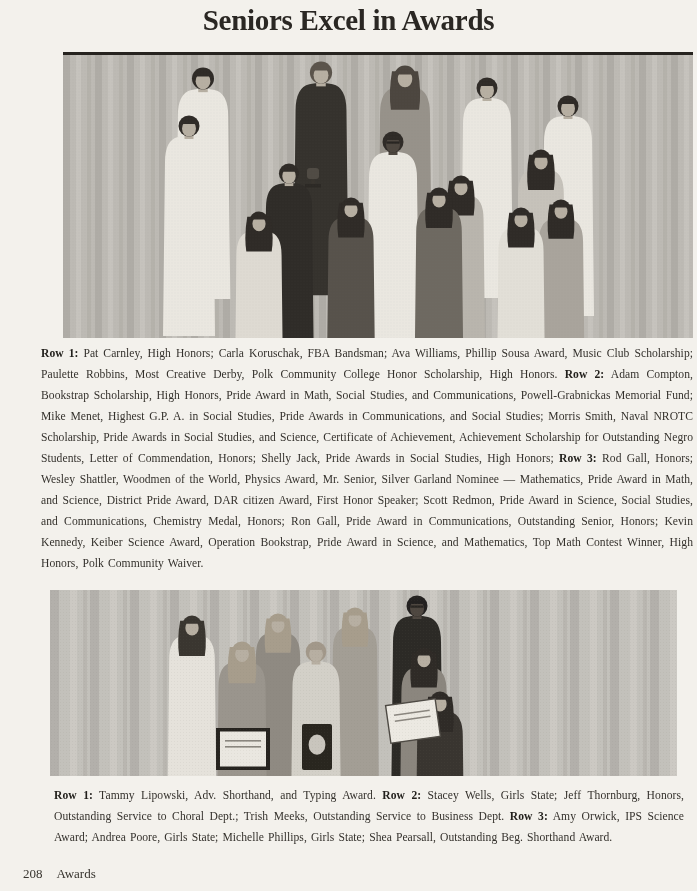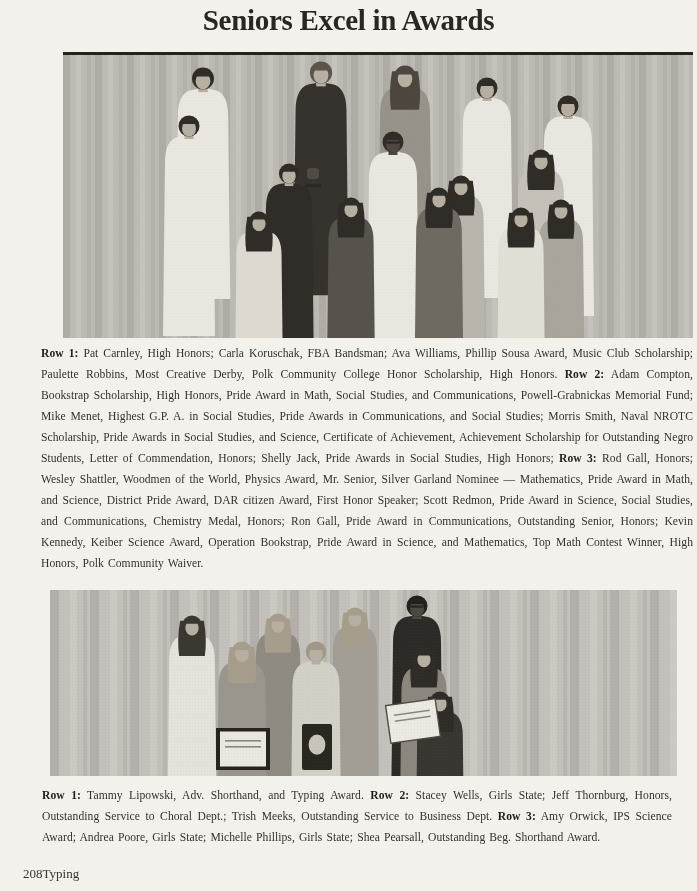--- a/index.html
+++ b/index.html
@@ -34,28 +34,28 @@
     font-family:"Liberation Serif",serif;
     font-size:11.6px;
     line-height:21px;
     text-align:justify;
     color:#34312c;
     letter-spacing:0.05px;
     word-spacing:1.1px;
   }
   .caption .bold{font-weight:bold;color:#211f1b;}
   .caption-top{left:41px;top:343px;width:652px;}
-  .caption-bottom{left:42px;top:785px;width:630px;}
+  .caption-bottom{left:54px;top:785px;width:630px;}
   .footer{
     position:absolute;left:23px;top:866px;
     font-family:"Liberation Serif",serif;
     font-size:13px;
     color:#37342e;
   }
-  .footer .num{}
+  .footer .num{margin-right:14px;}
 </style>
 </head>
 <body>
 
 <div class="page">
 
   <h1 class="title">Seniors Excel in Awards</h1>
 
   <div class="photo photo-top">
     <svg id="scene-top" viewBox="0 0 630 286" width="630" height="286" role="img" aria-label="Black-and-white group photograph of award-winning seniors posed in three rows in front of a striped curtain">
@@ -295,16 +295,16 @@
             <rect x="345" y="128" width="36" height="1.5" fill="#8a867f"></rect>
           </g>
         </g>
       <rect width="627" height="186" fill="url(#grainB)"></rect>
     </svg>
   </div>
 
   <p class="caption caption-bottom"><span class="bold">Row 1:</span><span> Tammy Lipowski, Adv. Shorthand, and Typing Award. </span><span class="bold">Row 2:</span><span> Stacey Wells, Girls State; Jeff Thornburg, Honors, Outstanding Service to Choral Dept.; Trish Meeks, Outstanding Service to Business Dept. </span><span class="bold">Row 3:</span><span> Amy Orwick, IPS Science Award; Andrea Poore, Girls State; Michelle Phillips, Girls State; Shea Pearsall, Outstanding Beg. Shorthand Award.</span></p>
 
   <div class="footer">
-    <span class="num">208</span><span>Typing</span>
+    <span class="num">208</span><span>Awards</span>
   </div>
 
 </div>
 
 </body></html>

